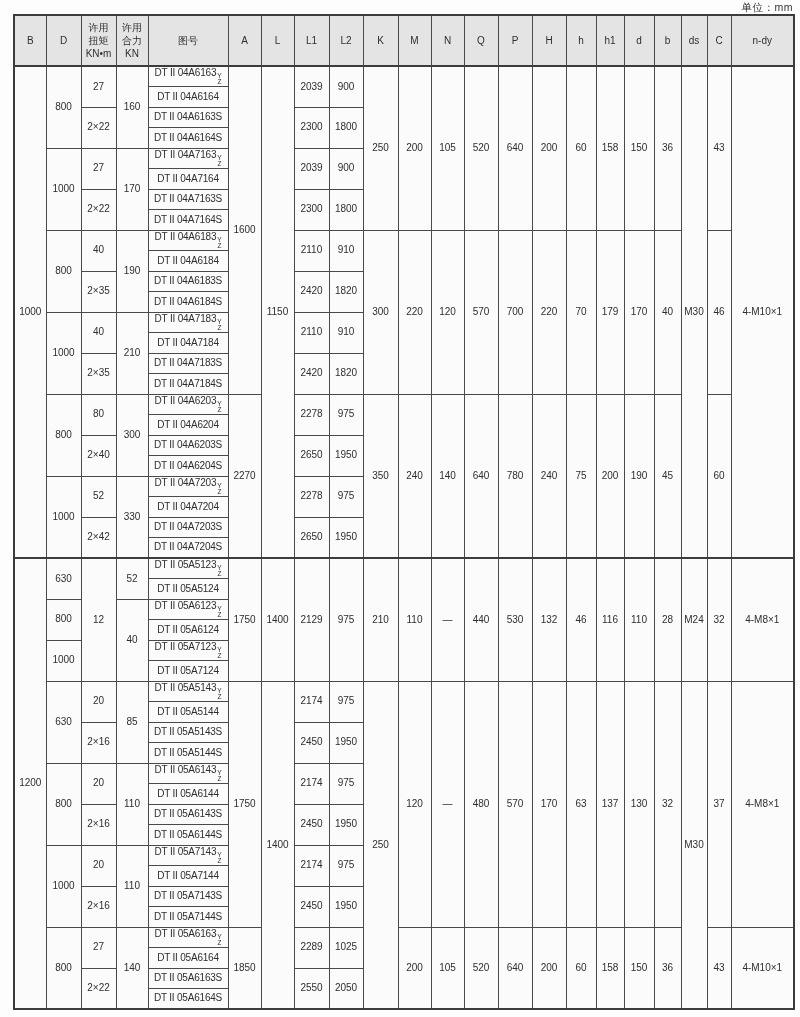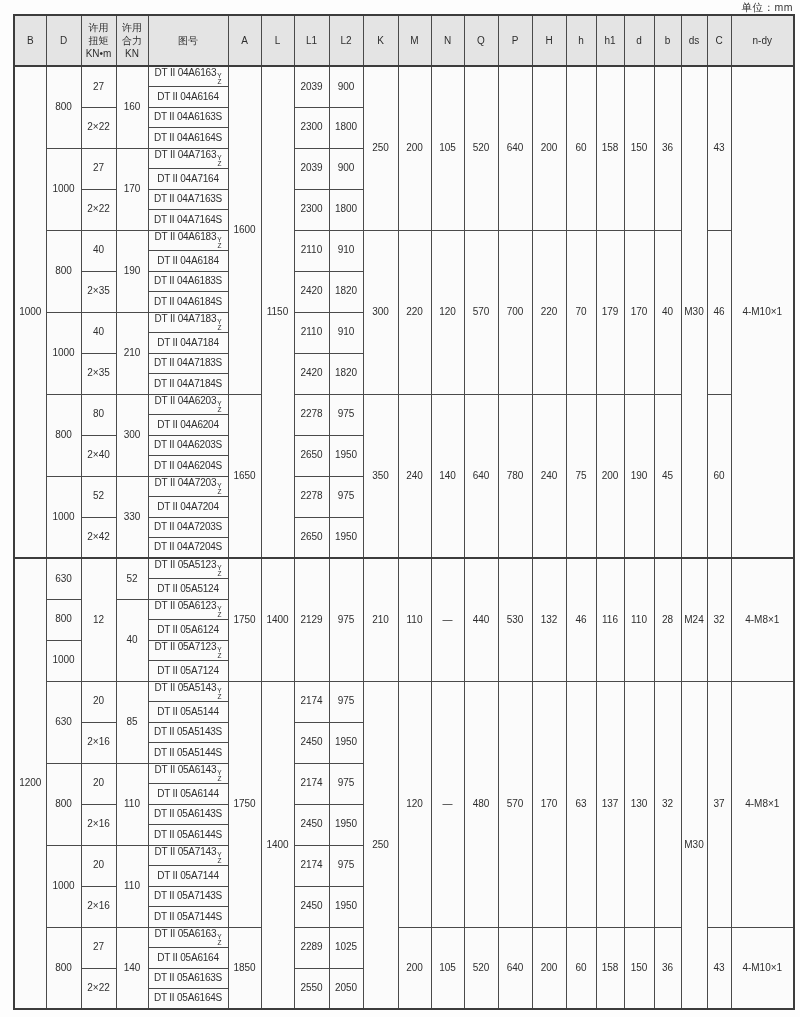--- a/index.html
+++ b/index.html
@@ -235,21 +235,21 @@
           <td class="col-dn">DT II 04A7184S</td>
         </tr>
         <tr>
           <td class="col-D" rowspan="4">800</td>
           <td class="col-tq" rowspan="2">80</td>
           <td class="col-fc" rowspan="4">300</td>
           <td class="col-dn"><span>DT II 04A6203</span><span class="yz-stack">
               <span>Y</span>
               <span>Z</span>
             </span></td>
-          <td class="col-A" rowspan="8">1650</td>
+          <td class="col-A" rowspan="8">2270</td>
           <td class="col-L1" rowspan="2">2278</td>
           <td class="col-L2" rowspan="2">975</td>
           <td class="col-K" rowspan="8">350</td>
           <td class="col-M" rowspan="8">240</td>
           <td class="col-N" rowspan="8">140</td>
           <td class="col-Q" rowspan="8">640</td>
           <td class="col-P" rowspan="8">780</td>
           <td class="col-H" rowspan="8">240</td>
           <td class="col-h" rowspan="8">75</td>
           <td class="col-h1" rowspan="8">200</td>

